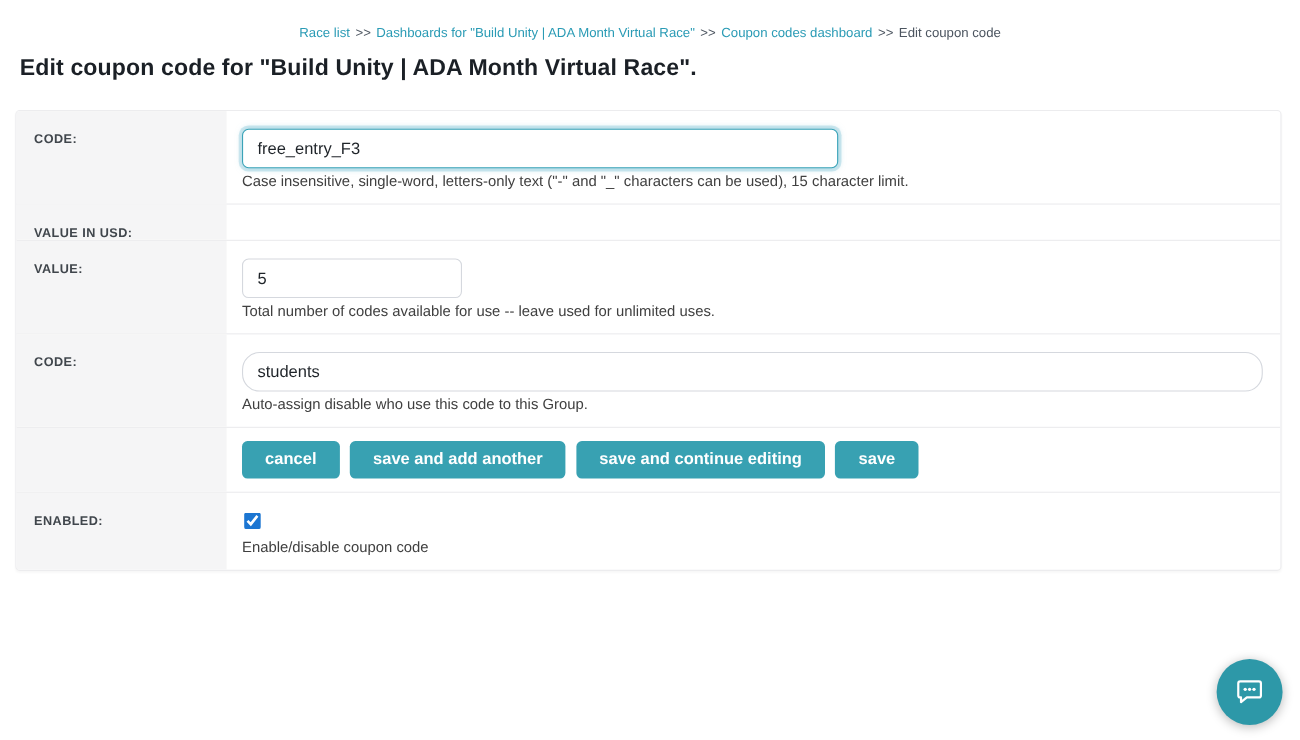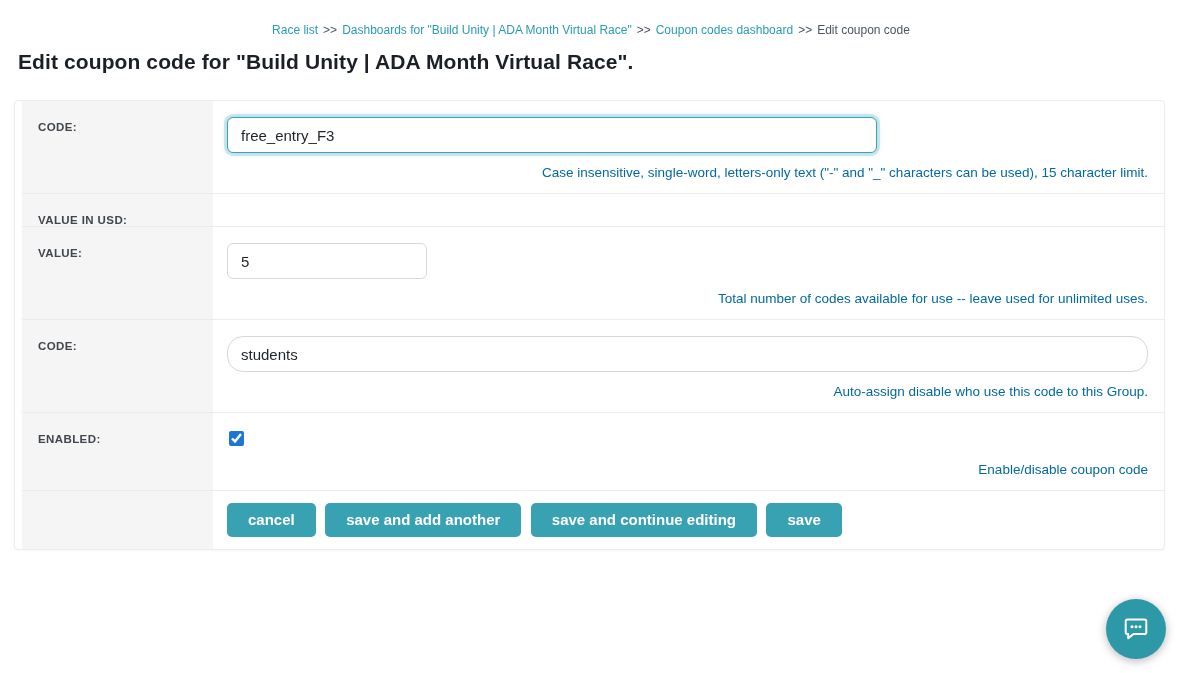--- a/index.html
+++ b/index.html
@@ -39,21 +39,20 @@
   }
 
   
   .form-card {
     margin: 26px 17px 0 14px;
     border: 1px solid #ececee;
     border-radius: 4px;
     background: #ffffff;
     box-shadow: 0 1px 2px rgba(0,0,0,0.03);
     overflow: hidden;
-    padding-left: 7px;
   }
   .form-row {
     display: flex;
     border-bottom: 1px solid #ececee;
   }
   .form-row:last-child { border-bottom: none; }
   .row-label {
     flex: 0 0 191px;
     background: #f5f5f6;
     padding: 20px 10px 0 16px;
@@ -71,33 +70,32 @@
     height: 36px;
     border: 1px solid #d5d8de;
     border-radius: 6px;
     padding: 0 13px;
     font-size: 15px;
     color: #1f2429;
     font-family: "Liberation Sans", "DejaVu Sans", sans-serif;
     outline: none;
     background: #ffffff;
   }
-  input.w-lg { width: 650px; }
+  input.w-lg { width: 542px; }
   input.w-sm { width: 200px; }
   input.w-xl { width: 100%; border-radius: 16px; }
   input.focused {
     border: 1px solid #3aa3b8;
     box-shadow: 0 0 0 3px rgba(130,196,214,0.35), 0 0 6px rgba(130,196,214,0.55);
   }
 
   .help-text {
-    margin-top: 12px;
+    margin-top: 4px;
     font-size: 13.5px;
-    color: #0369a1;
-    text-align: right;
+    color: #404040;
   }
 
   input[type="checkbox"] {
     width: 15px;
     height: 15px;
     accent-color: #1c76d2;
     margin: 2px 0 0 2px;
     cursor: pointer;
   }
 
@@ -166,35 +164,35 @@
   </div>
 
   <div class="form-row">
     <div class="row-label">CODE:</div>
     <div class="row-content">
       <input type="text" class="w-xl" value="students" style="">
       <div class="help-text">Auto-assign disable who use this code to this Group.</div>
     </div>
   </div>
 
-  <div class="form-row">
-    <div class="row-label">ENABLED:</div>
-    <div class="row-content">
-      <input type="checkbox" checked="true" style="">
-      <div class="help-text">Enable/disable coupon code</div>
-    </div>
-  </div>
-
   <div class="form-row buttons-row">
     <div class="row-label"></div>
     <div class="row-content">
       <button class="btn">cancel</button>
       <button class="btn">save and add another</button>
       <button class="btn">save and continue editing</button>
       <button class="btn">save</button>
+    </div>
+  </div>
+
+  <div class="form-row">
+    <div class="row-label">ENABLED:</div>
+    <div class="row-content">
+      <input type="checkbox" checked="true" style="">
+      <div class="help-text">Enable/disable coupon code</div>
     </div>
   </div>
 
 </div>
 
 <div class="chat-fab">
   <span style="display:flex;">
     <svg width="28" height="26" viewBox="0 0 28 26" fill="none" xmlns="http://www.w3.org/2000/svg">
       <path d="M5.5 3.5 H22.5 A1.8 1.8 0 0 1 24.3 5.3 V16.2 A1.8 1.8 0 0 1 22.5 18 H11.5 L6.2 22.3 V18 H5.5 A1.8 1.8 0 0 1 3.7 16.2 V5.3 A1.8 1.8 0 0 1 5.5 3.5 Z" stroke="#ffffff" stroke-width="2" stroke-linejoin="round"></path>
       <circle cx="10" cy="10.7" r="1.5" fill="#ffffff"></circle>

